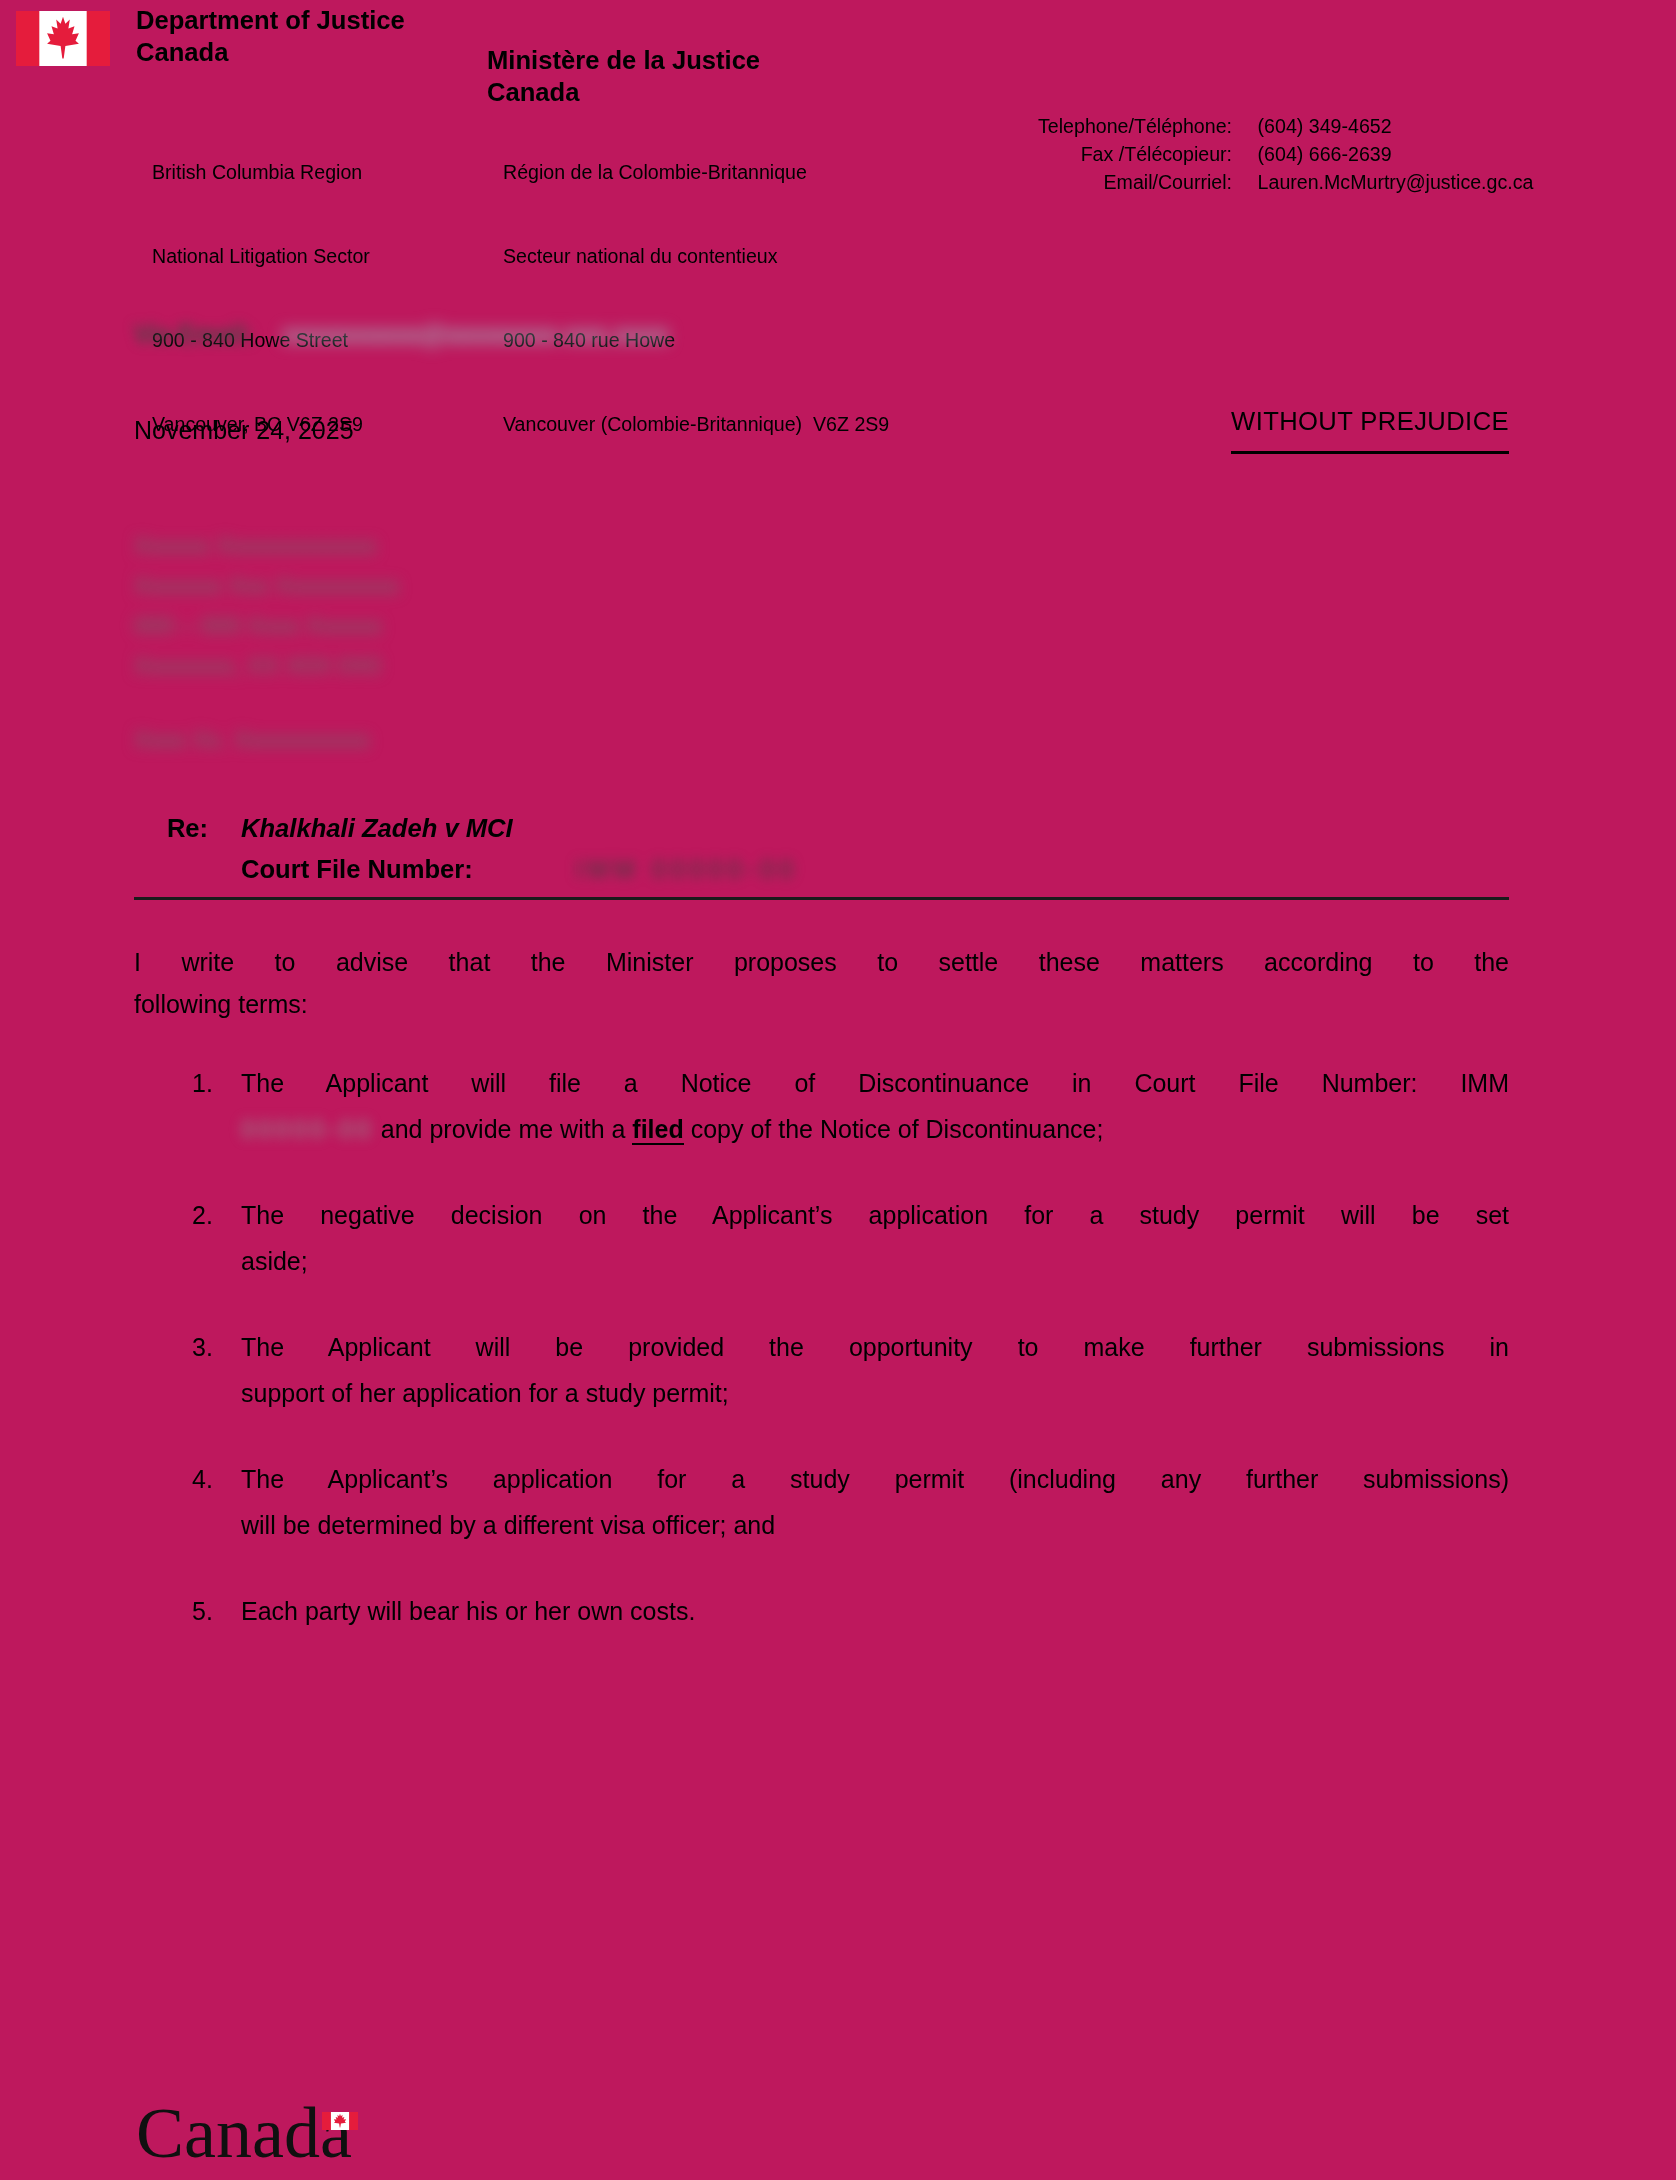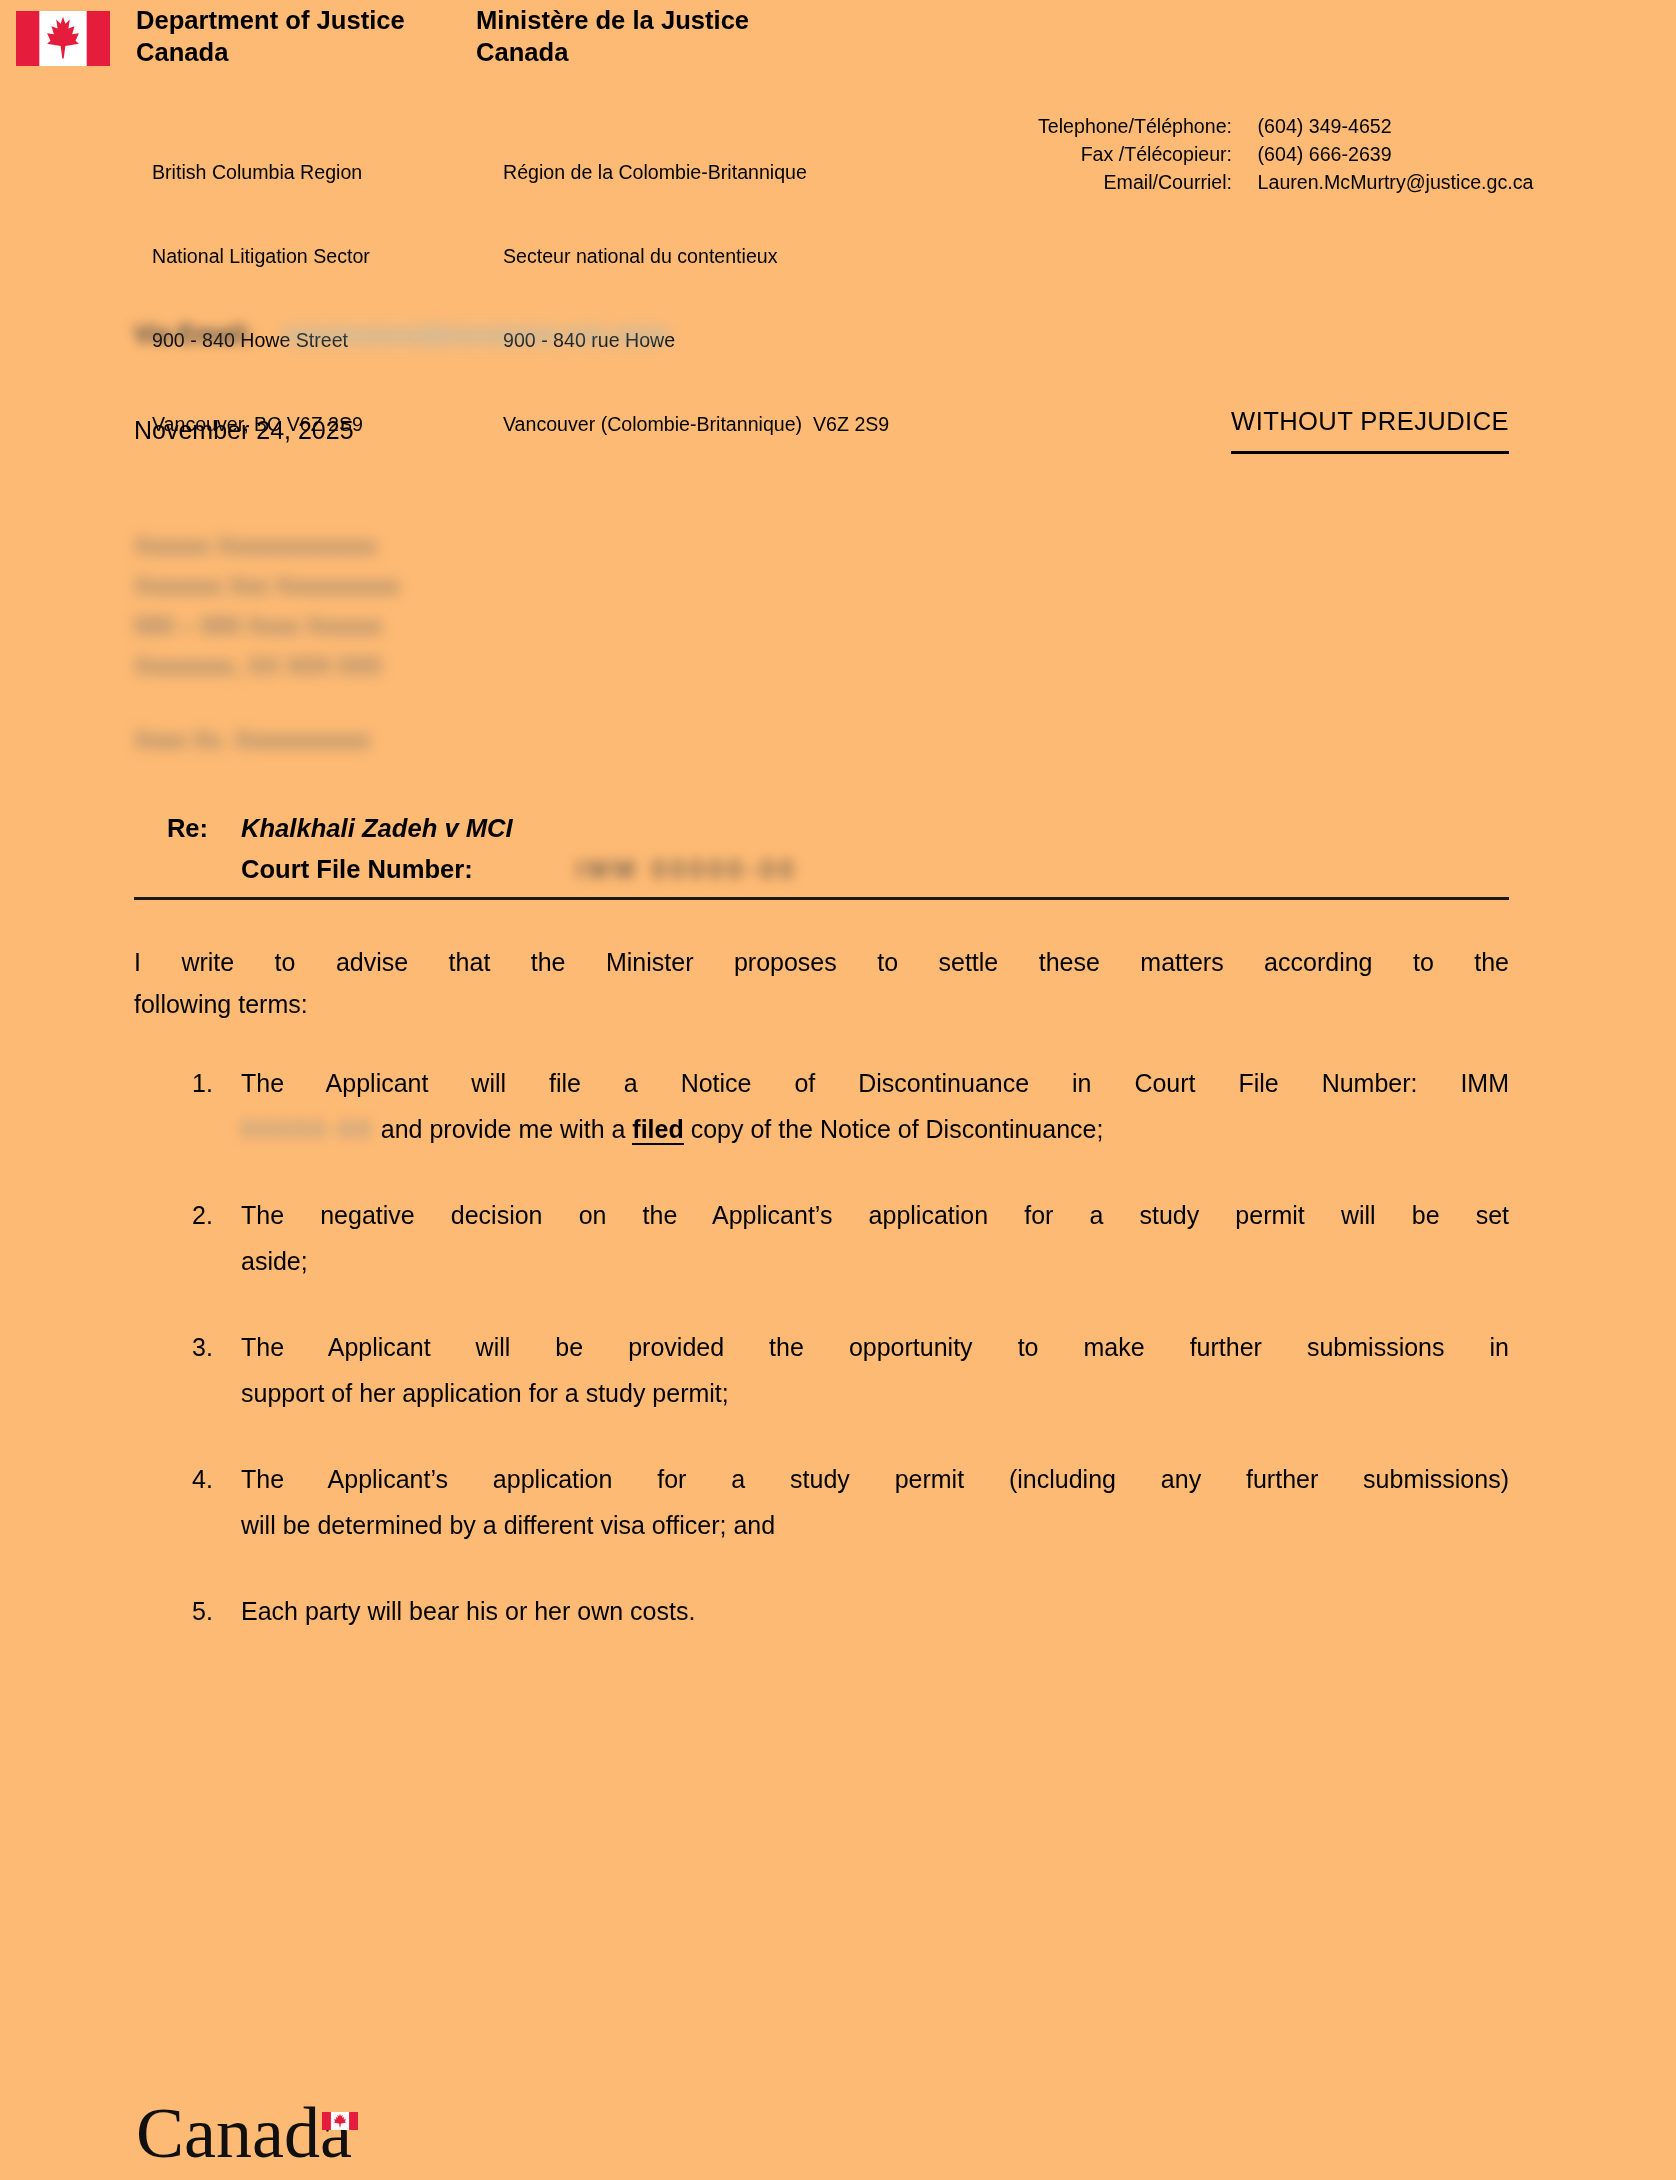--- a/index.html
+++ b/index.html
@@ -1,29 +1,29 @@
 <!DOCTYPE html>
 <html style="font-size:13.6px"><head>
 <meta charset="utf-8">
 <style>
   html,body{margin:0;padding:0;background:#ffffff;}
   .page{
     position:relative;
     width:1676px;
     height:2181px;
-    background:#fdba74;
+    background:#be185d;
     overflow:hidden;
     font-family:"Liberation Sans", sans-serif;
     color:#000;
   }
   
   .flag-logo{position:absolute;left:16px;top:11px;width:94px;height:55px;}
   .hdr-col{position:absolute;top:4.3px;font-size:25.6px;font-weight:bold;line-height:32px;white-space:pre;}
   .hdr-en{left:136px;}
-  .hdr-fr{left:476px;}
+  .hdr-fr{left:487px;margin-top:40px;}
   .addr{position:absolute;top:102px;font-size:19.6px;line-height:28px;white-space:pre;}
   .addr-en{left:152px;}
   .addr-fr{left:503px;}
   .contact{position:absolute;left:894px;top:112px;width:739px;font-size:19.6px;line-height:28px;}
   .contact-row{display:flex;}
   .c-label{width:338px;text-align:right;flex:none;}
   .c-val{margin-left:25.6px;white-space:pre;}
   
   .redact-dark{color:#474747;filter:blur(6px);}
   .redact-grey{color:#6a6a6a;filter:blur(6.8px);}

